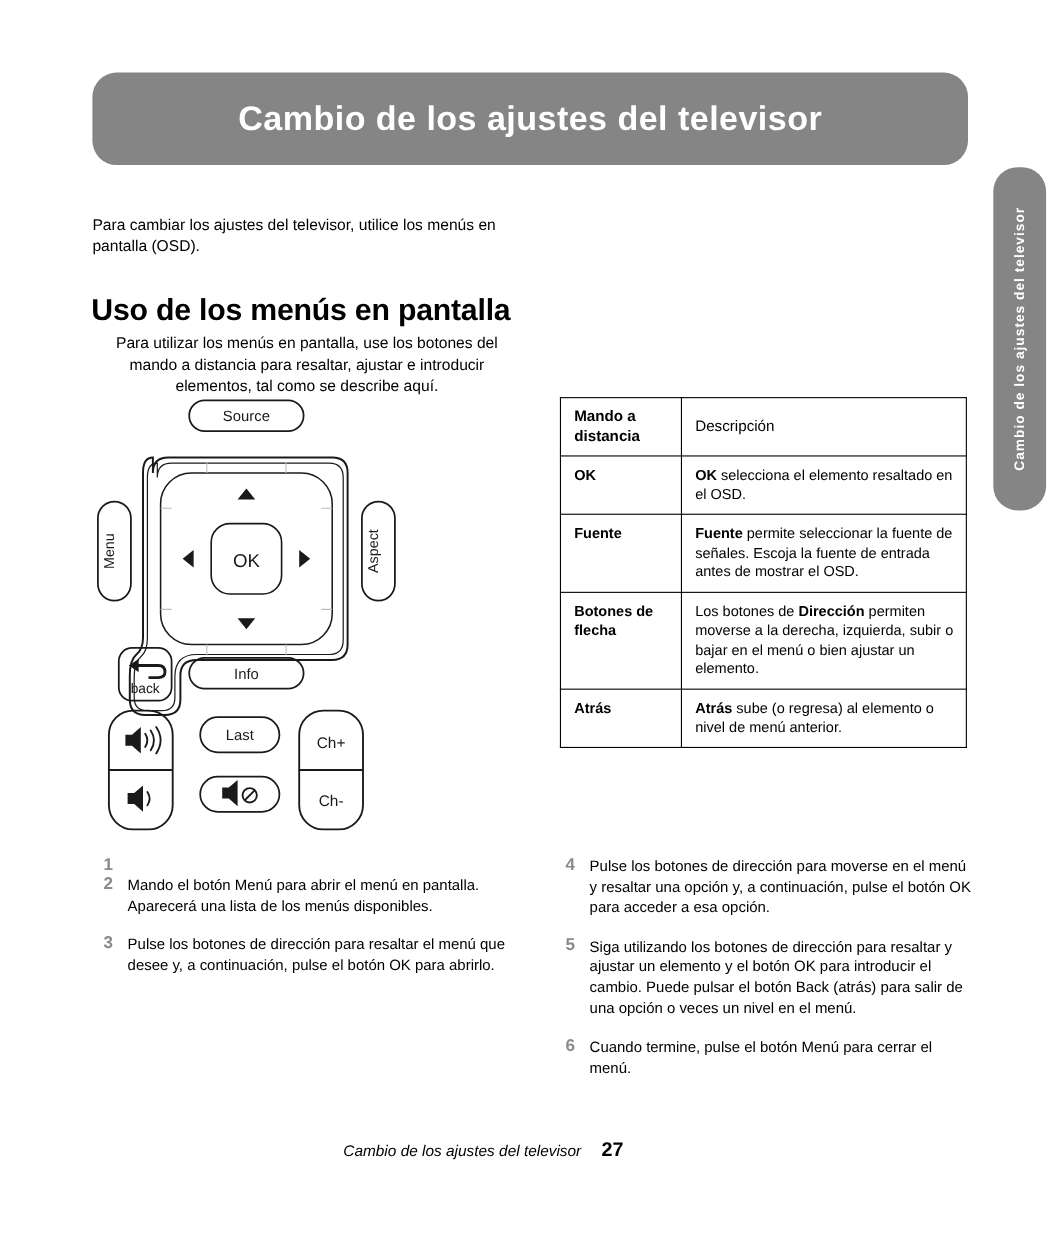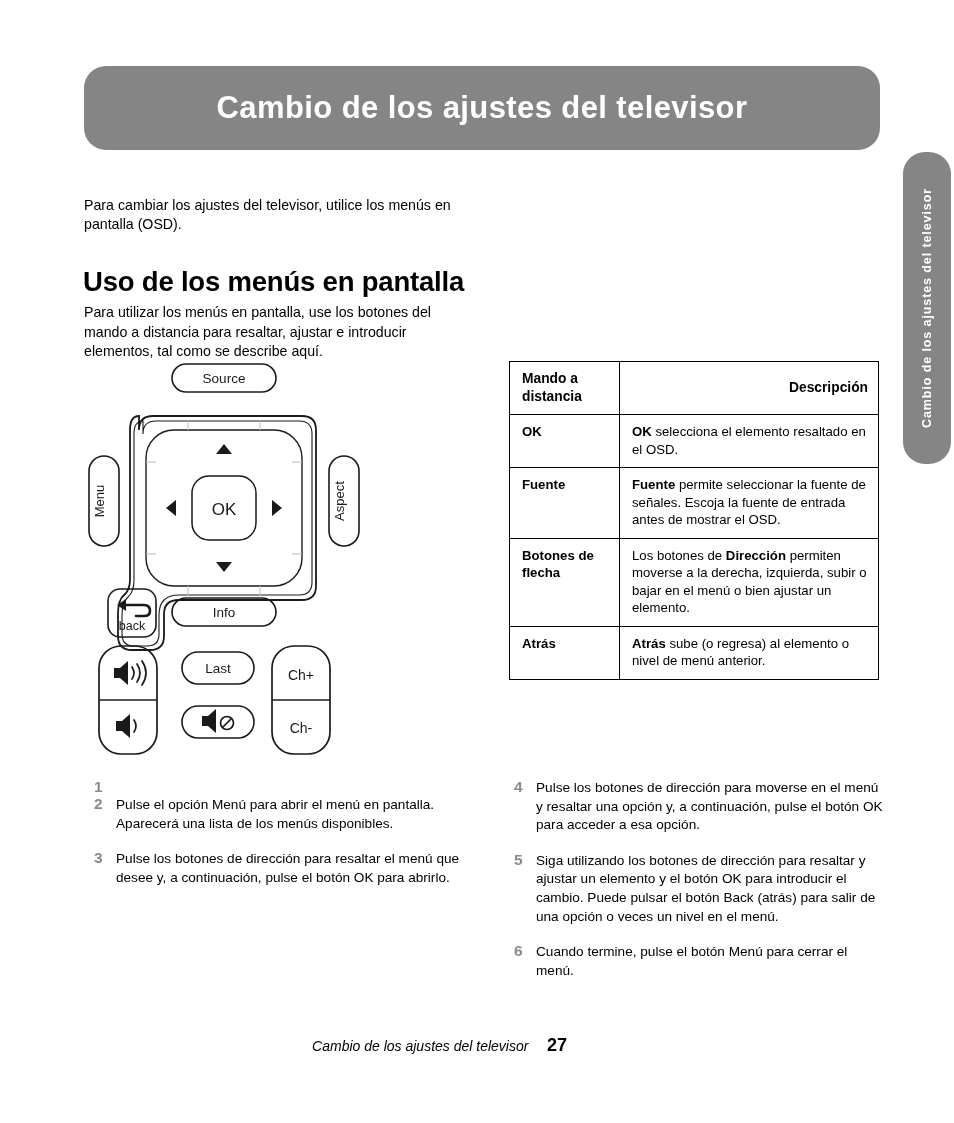--- a/index.html
+++ b/index.html
@@ -82,20 +82,21 @@
     letter-spacing: -0.2px;
   }
 
   .section-intro {
     position: absolute;
     left: 84px;
     top: 289px;
     width: 390px;
     font-size: 14.2px;
     line-height: 19.5px;
+    text-align: center;
   }
 
   
   .remote {
     position: absolute;
     left: 84px;
     top: 358px;
     width: 300px;
     height: 410px;
   }
@@ -117,24 +118,23 @@
     line-height: 17.5px;
     vertical-align: top;
   }
   .spec-table col.c1 { width: 110px; }
   .spec-table col.c2 { width: 259px; }
   .spec-table .hdr {
     font-weight: bold;
     font-size: 13.8px;
   }
   .spec-table .hdr-desc {
-    font-weight: bold;
+    font-weight: normal;
     font-size: 13.8px;
     vertical-align: middle;
-    text-align: right;
   }
   .spec-table .term {
     font-weight: bold;
   }
   .spec-table b { font-weight: bold; }
 
   
   .steps {
     position: absolute;
     font-size: 13.6px;
@@ -336,21 +336,21 @@
     </tr>
   </tbody>
 </table>
 
 <div class="steps left">
   <div class="step">
     <span class="step-num">1</span>
   </div>
   <div class="step">
     <span class="step-num">2</span>
-    <span>Pulse el opción Menú para abrir el menú en pantalla. Aparecerá una lista de los menús disponibles.</span>
+    <span>Mando el botón Menú para abrir el menú en pantalla. Aparecerá una lista de los menús disponibles.</span>
   </div>
   <div class="step">
     <span class="step-num">3</span>
     <span>Pulse los botones de dirección para resaltar el menú que desee y, a continuación, pulse el botón OK para abrirlo.</span>
   </div>
 </div>
 
 <div class="steps right">
   <div class="step">
     <span class="step-num">4</span>

